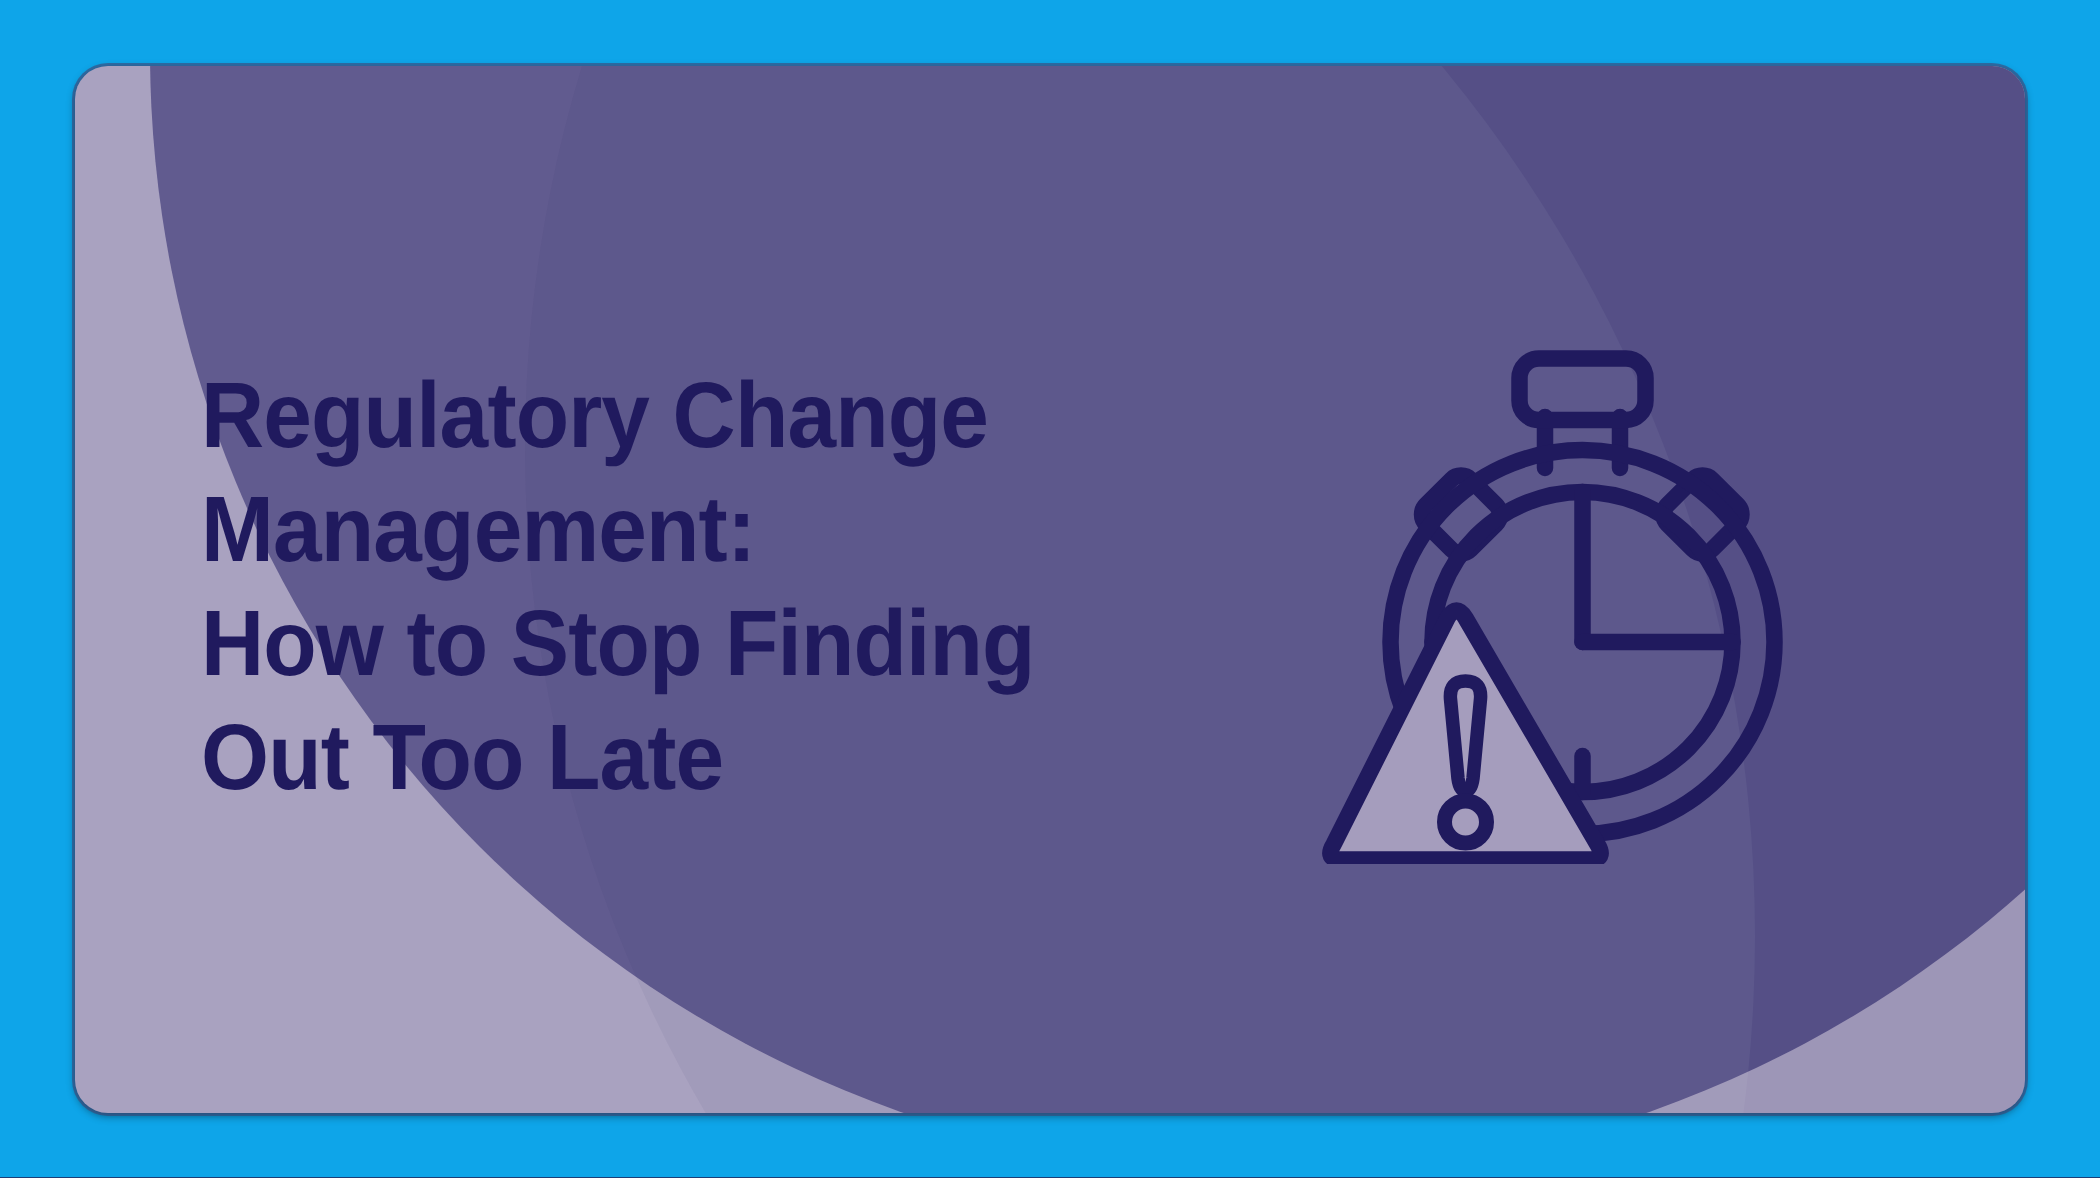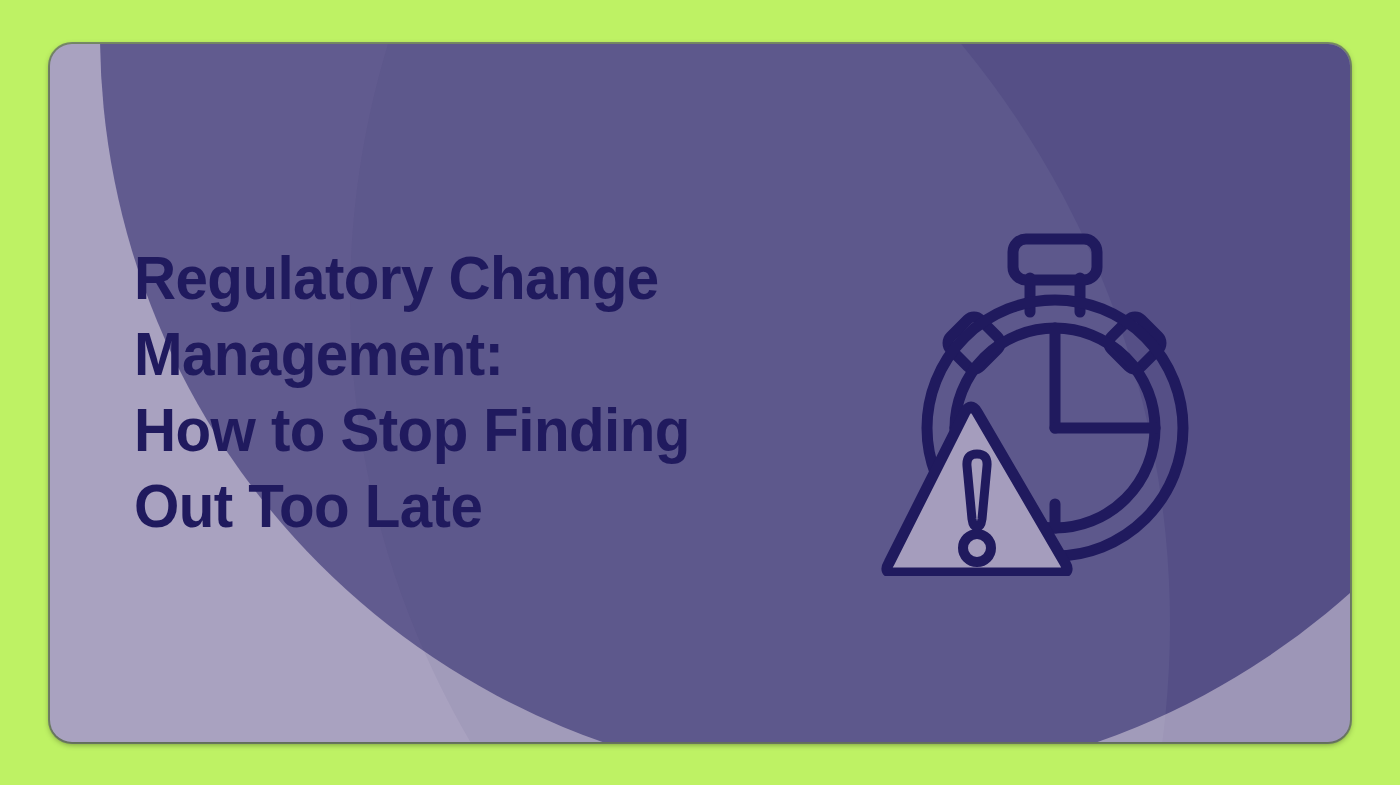--- a/index.html
+++ b/index.html
@@ -11,21 +11,21 @@
     width: 1400px;
     height: 785px;
     overflow: hidden;
     font-family: "Liberation Sans", sans-serif;
   }
 
   .slide-root {
     position: relative;
     width: 1400px;
     height: 785px;
-    background: #bef264;
+    background: #0ea5e9;
   }
 
   
   .card {
     position: absolute;
     left: 50px;
     top: 44px;
     width: 1300px;
     height: 698px;
     border-radius: 22px;

